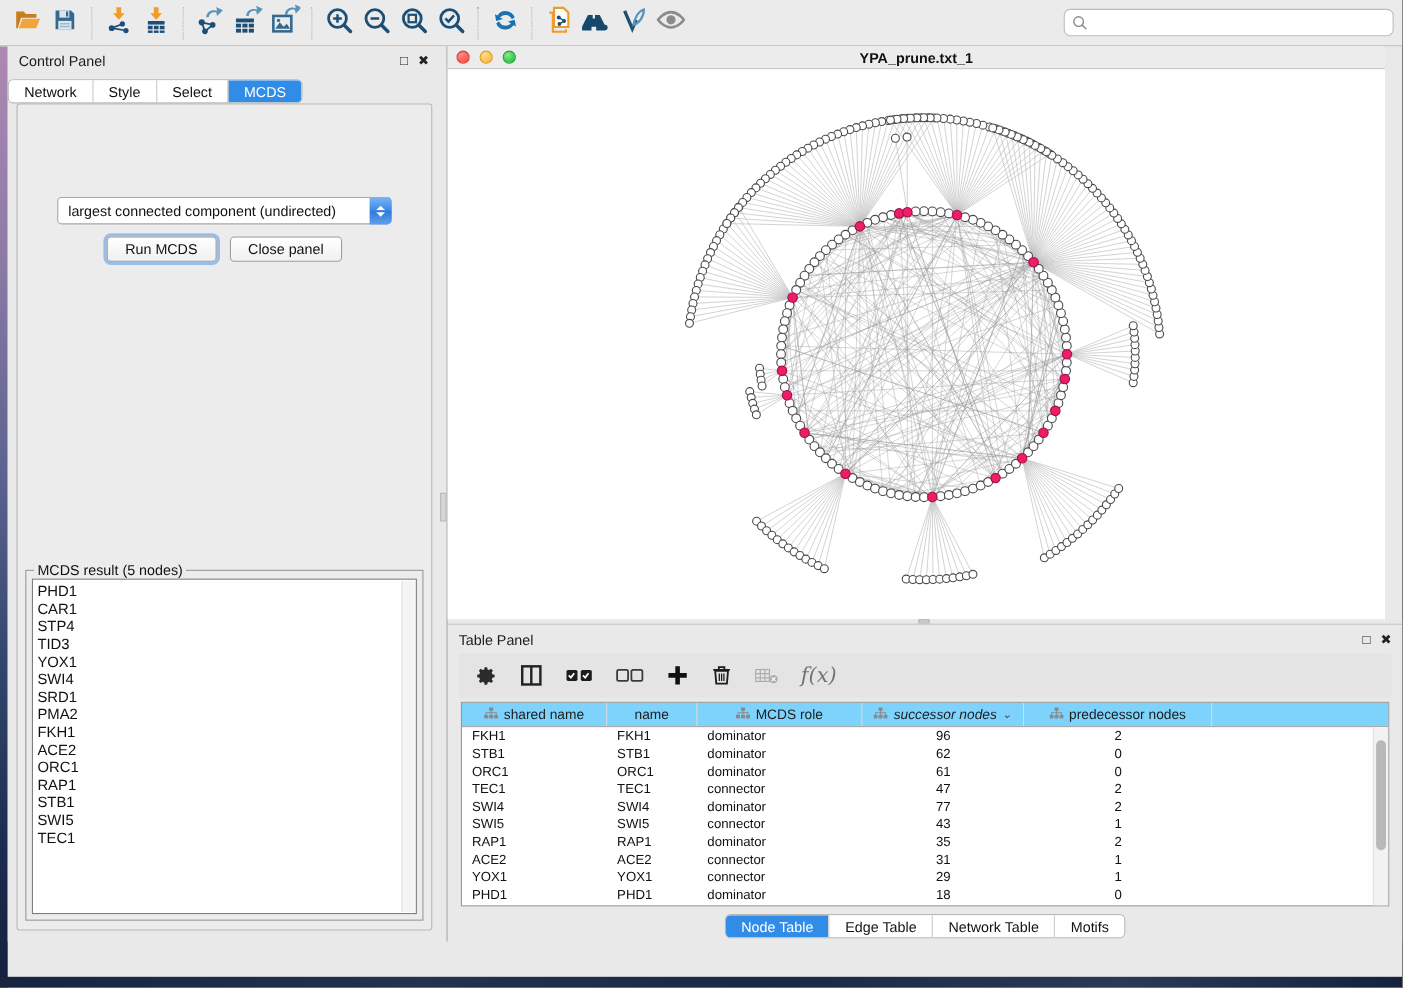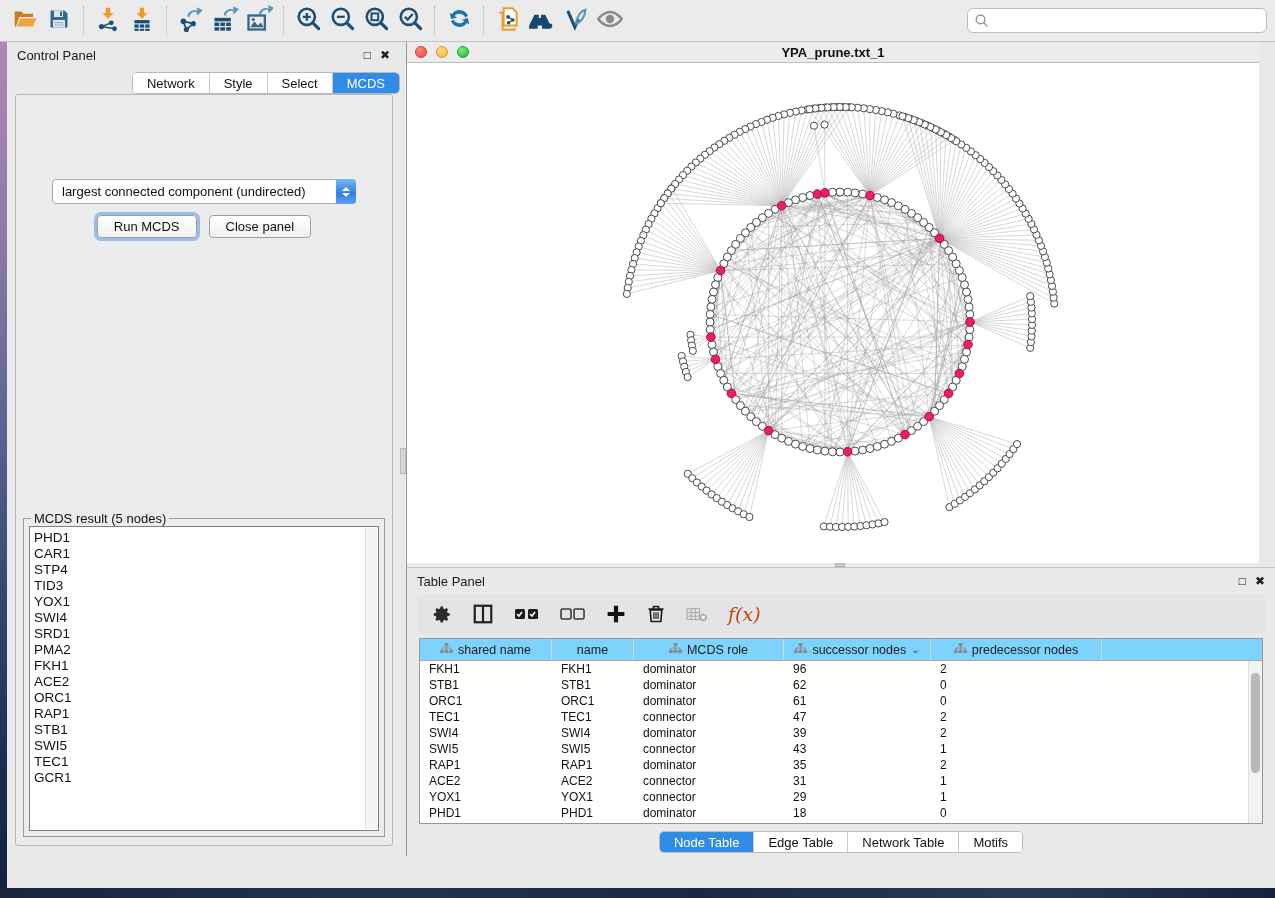--- a/index.html
+++ b/index.html
@@ -24,21 +24,21 @@
   .search-box svg { flex:0 0 auto; }
   .search-box input { border:none; outline:none; flex:1; font-size:12px; margin-left:5px; background:transparent; }
 
   
   .control-panel { position:absolute; left:7px; top:42px; width:393px; bottom:42px; background:#e9e9e9; }
   .panel-titlebar { height:26px; display:flex; align-items:center; padding:0 10px; font-size:13px; color:#1a1a1a; }
   .panel-titlebar .spacer { flex:1; }
   .mini-btn { font-size:12px; color:#222; margin-left:9px; line-height:1; }
   .cp-body { position:absolute; left:8px; right:7px; top:52px; bottom:10px; background:#ececec;
     border:1px solid #b8b8b8; border-radius:3px; }
-  .cp-tabs { position:absolute; left:0; right:0; top:30px; display:flex; justify-content:flex-end; z-index:2;margin-left:44px; }
+  .cp-tabs { position:absolute; left:0; right:0; top:30px; display:flex; justify-content:flex-start; z-index:2; }
   .seg { display:flex; border:1px solid #b9b9b9; border-radius:5px; overflow:hidden; background:#fff; height:22px; }
   .seg .seg-item { padding:0 14px; font-size:13px; color:#111; display:flex; align-items:center;
     border-left:1px solid #c9c9c9; background:#fff; white-space:nowrap; }
   .seg .seg-item:first-child { border-left:none; }
   .seg .seg-item.active { background:#318ce8; color:#fff; }
   .opt-label { position:absolute; top:62px; left:0; right:0; text-align:center; font-size:13px; color:#111; }
   .dropdown { position:absolute; left:36px; right:36px; top:84px; height:25px; background:#fff;
     border:1px solid #a8a8a8; border-radius:4px; display:flex; align-items:center; }
   .dropdown .dd-text { flex:1; font-size:13px; color:#111; padding-left:9px; white-space:nowrap; overflow:hidden; }
   .dd-stepper { width:20px; height:25px; margin:-1px -1px -1px 0; border-radius:0 4px 4px 0;
@@ -73,31 +73,31 @@
   .net-canvas { position:absolute; left:0; right:0; top:21px; bottom:0; background:#fff; overflow:hidden; }
   .net-canvas svg { display:block; }
 
   .h-splitter { position:absolute; left:407px; right:0; top:563px; height:4px; background:#e9e9e9; }
   .h-splitter .grip { position:absolute; left:428px; top:0; width:10px; height:4px; background:#cfcfcf; border:1px solid #b5b5b5; }
 
   .table-panel { position:absolute; left:407px; right:0; top:567px; bottom:42px; background:#e9e9e9; border-top:1px solid #c5c5c5; }
   .tp-toolbar { position:absolute; left:10px; right:10px; top:26px; height:40px; background:#e4e4e4; border-radius:3px;
     display:flex; align-items:center; gap:20px; padding-left:16px; }
   .tp-icon { display:flex; align-items:center; justify-content:center; }
-  .fx { font-family:"DejaVu Serif", serif; font-style:italic; font-size:19px; color:#c2410c; }
+  .fx { font-family:"DejaVu Serif", serif; font-style:italic; font-size:19px; color:#737373; }
 
   .tbl-wrap { position:absolute; left:12px; right:12px; top:70px; bottom:32px; background:#fff; border:1px solid #979797; }
   .tbl-head { display:flex; height:22px; background:#7dd3fc; border-bottom:1px solid #ababab; }
   .th { position:relative; display:flex; align-items:center; justify-content:center; font-size:12.5px; color:#1d1d1d;
     border-right:1px solid #d8d8d8; gap:5px; }
   .th .sort { font-size:10px; color:#444; }
   .tbl-body { position:absolute; left:0; right:14px; top:22px; bottom:0; overflow:hidden; }
   .tr { display:flex; height:16px; align-items:center; }
   .td { font-size:12px; color:#111; padding:0 9px; white-space:nowrap; overflow:hidden; }
-  .td.num { text-align:left; }
+  .td.num { text-align:center; }
   .tbl-vscroll { position:absolute; top:22px; bottom:0; right:0; width:14px; background:#f2f2f2; border-left:1px solid #e0e0e0; }
   .tbl-thumb { position:absolute; left:2px; width:9px; border-radius:5px; background:#b9b9b9; }
 
   .tp-tabs { position:absolute; left:0; right:0; bottom:3px; display:flex; justify-content:center; }
 
   
   .statusbar { position:absolute; left:7px; right:0; bottom:10px; height:32px; background:#ececec; border-top:1px solid #c5c5c5; }
   .list-btn { position:absolute; left:7px; top:5px; width:30px; height:22px; background:#f4f4f4; border:1px solid #b8b8b8;
     display:flex; align-items:center; justify-content:center; }
   .memory-btn { position:absolute; right:12px; top:4px; height:24px; background:linear-gradient(180deg,#fff,#efefef);
@@ -299,21 +299,20 @@
               <div>SWI4</div>
               <div>SRD1</div>
               <div>PMA2</div>
               <div>FKH1</div>
               <div>ACE2</div>
               <div>ORC1</div>
               <div>RAP1</div>
               <div>STB1</div>
               <div>SWI5</div>
               <div>TEC1</div>
-              <div>GCR1</div>
             </div>
           <div class="result-scroll"></div>
         </div>
       </div>
     </div>
   </div>
 
   <div class="v-splitter">
     <div class="vline"></div>
     <div class="grip"></div>
@@ -1204,21 +1203,21 @@
                 <g fill="#8a8a8a">
                   <rect x="5" y="0" width="4" height="3.5"></rect>
                   <rect x="0" y="7.5" width="4" height="3.5"></rect>
                   <rect x="5" y="7.5" width="4" height="3.5"></rect>
                   <rect x="10" y="7.5" width="4" height="3.5"></rect>
                 </g>
                 <path d="M7 3.5v2M2 7.5v-2h10v2M7 5.5v2" stroke="#8a8a8a" stroke-width="1" fill="none"></path>
               </svg></span>
             <span>MCDS role</span>
           </div>
-          <div class="th" style="width: 147px;">
+          <div class="th" style="width: 147px; font-style: italic;">
             <span><svg width="13" height="11" viewBox="0 0 14 12">
                 <g fill="#8a8a8a">
                   <rect x="5" y="0" width="4" height="3.5"></rect>
                   <rect x="0" y="7.5" width="4" height="3.5"></rect>
                   <rect x="5" y="7.5" width="4" height="3.5"></rect>
                   <rect x="10" y="7.5" width="4" height="3.5"></rect>
                 </g>
                 <path d="M7 3.5v2M2 7.5v-2h10v2M7 5.5v2" stroke="#8a8a8a" stroke-width="1" fill="none"></path>
               </svg></span>
             <span>successor nodes</span>
@@ -1264,21 +1263,21 @@
             <div class="td" style="width: 132px;">TEC1</div>
             <div class="td" style="width: 82px;">TEC1</div>
             <div class="td" style="width: 150px;">connector</div>
             <div class="td num" style="width: 147px;">47</div>
             <div class="td num" style="width: 171px;">2</div>
           </div>
           <div class="tr">
             <div class="td" style="width: 132px;">SWI4</div>
             <div class="td" style="width: 82px;">SWI4</div>
             <div class="td" style="width: 150px;">dominator</div>
-            <div class="td num" style="width: 147px;">39</div>
+            <div class="td num" style="width: 147px;">77</div>
             <div class="td num" style="width: 171px;">2</div>
           </div>
           <div class="tr">
             <div class="td" style="width: 132px;">SWI5</div>
             <div class="td" style="width: 82px;">SWI5</div>
             <div class="td" style="width: 150px;">connector</div>
             <div class="td num" style="width: 147px;">43</div>
             <div class="td num" style="width: 171px;">1</div>
           </div>
           <div class="tr">

